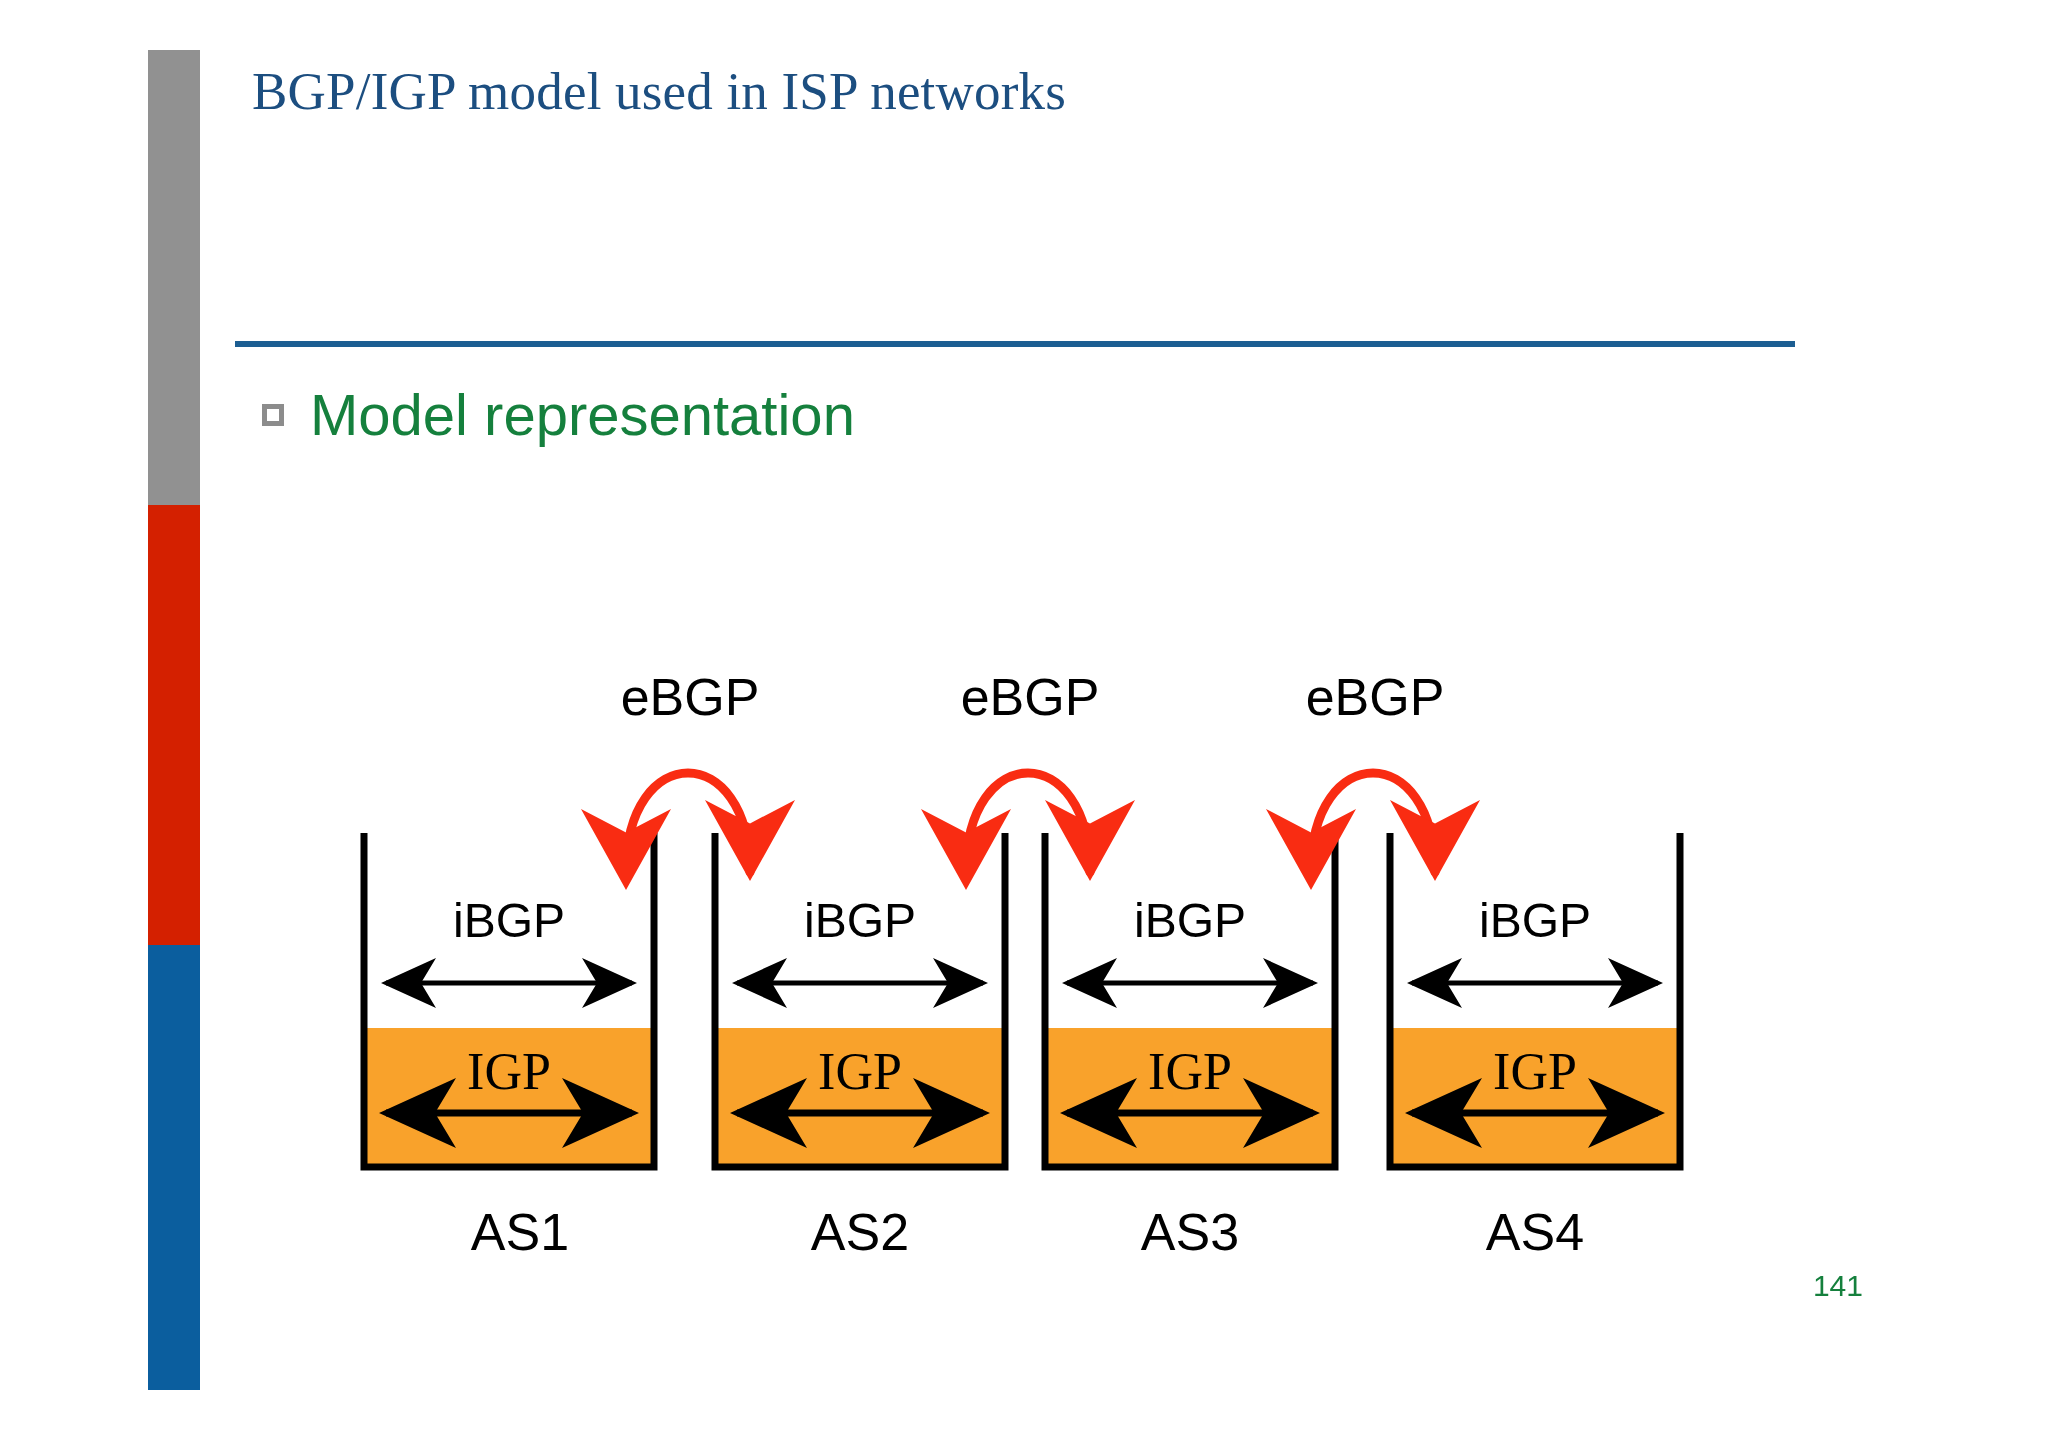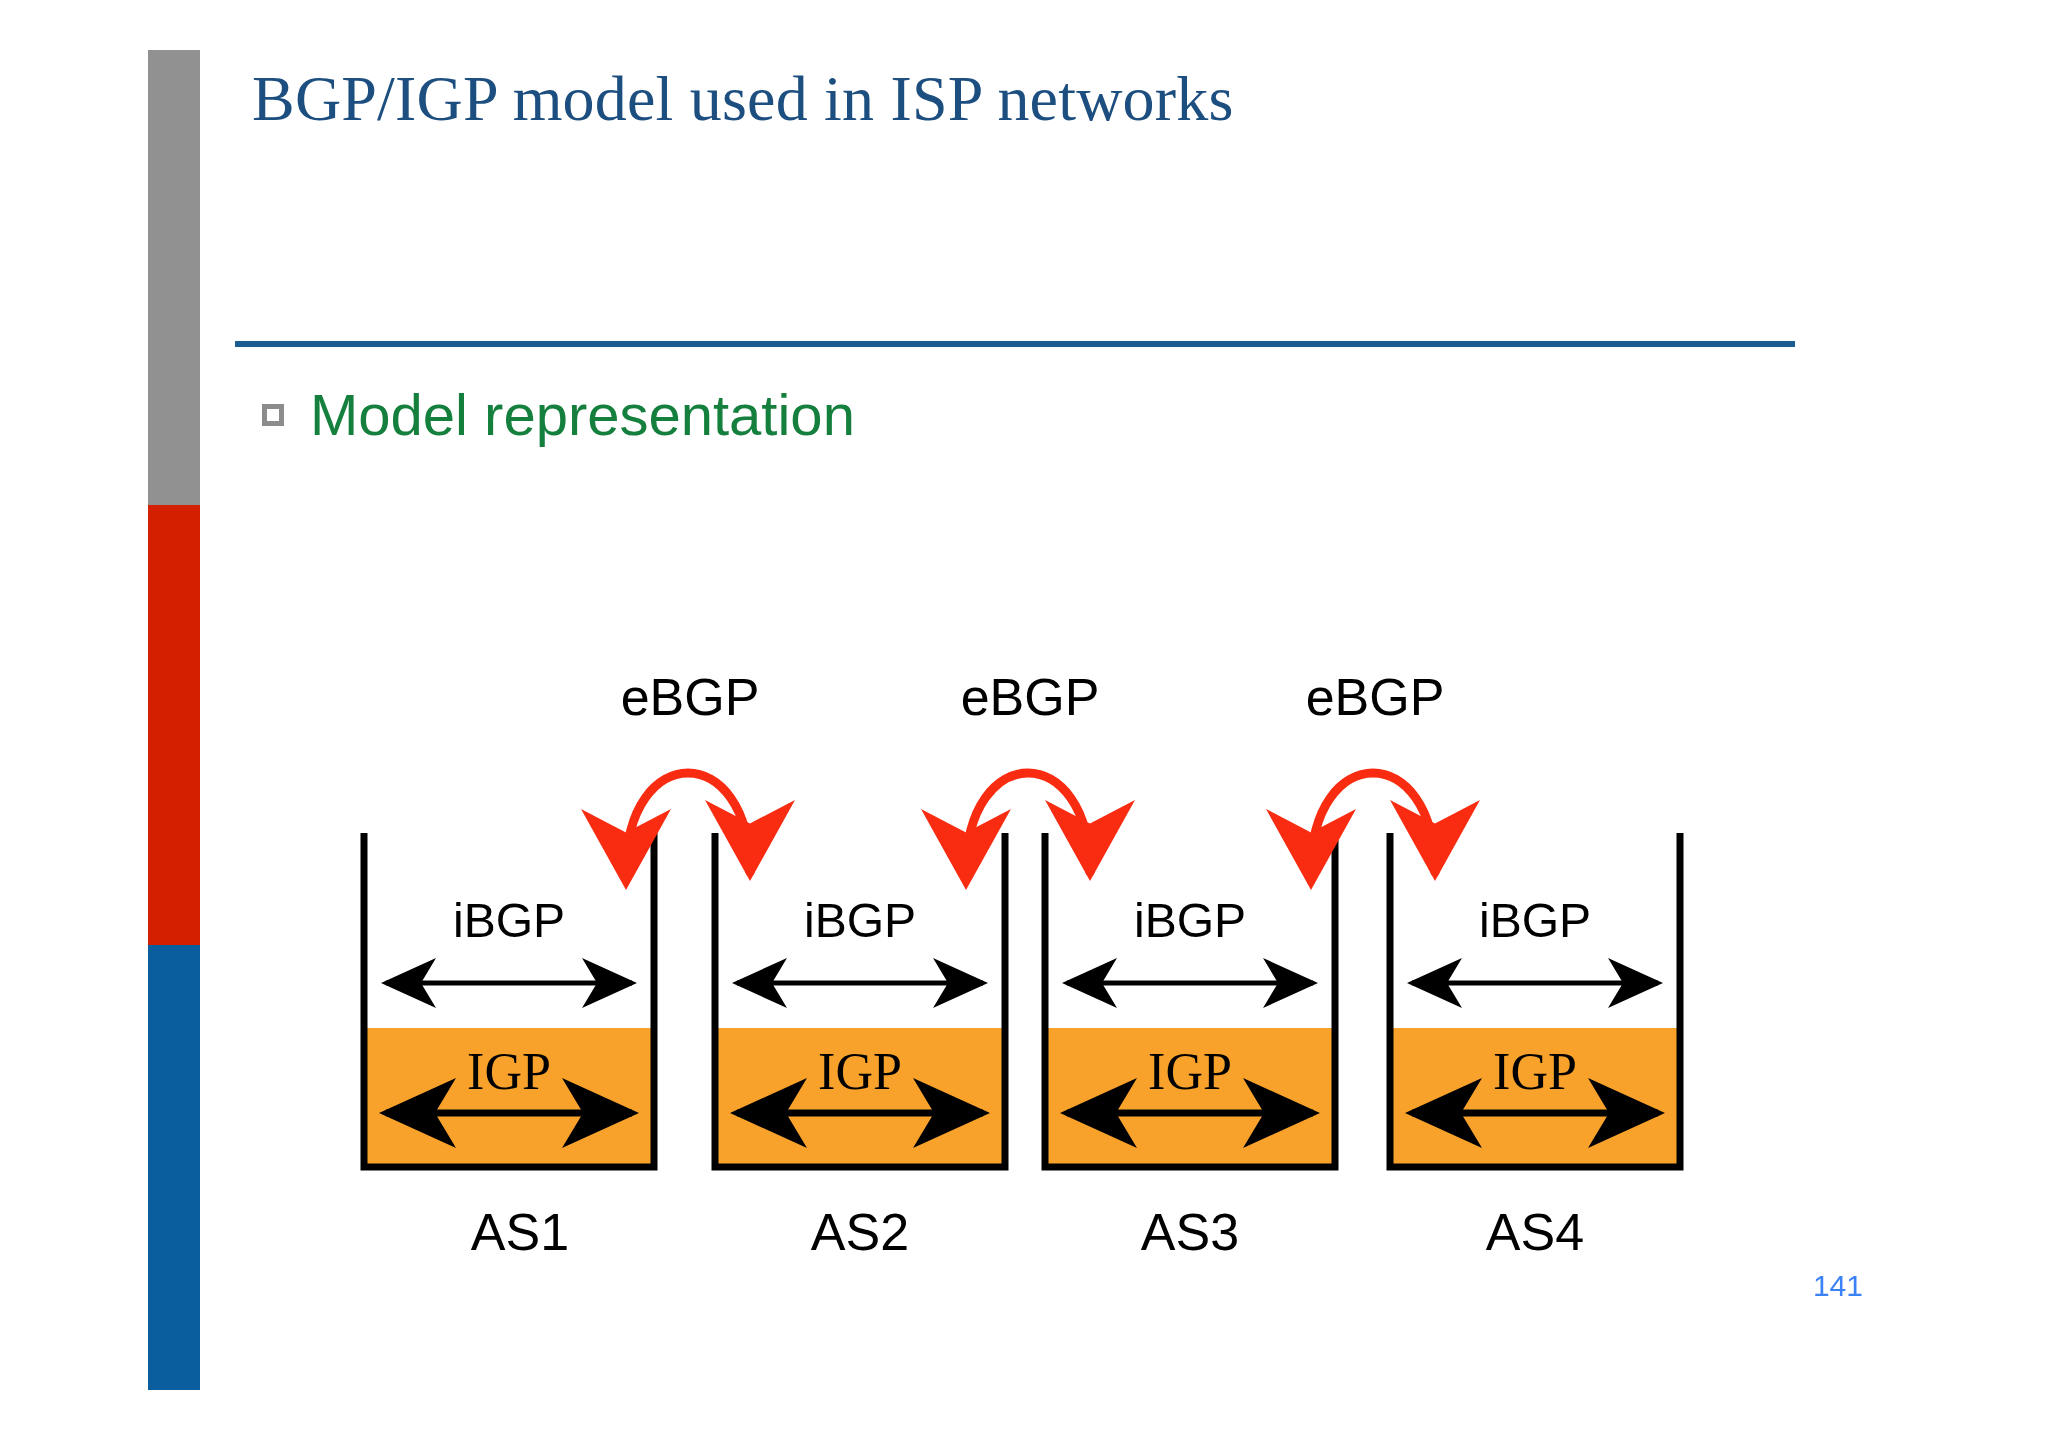--- a/index.html
+++ b/index.html
@@ -22,21 +22,21 @@
   #side-bar .band-gray { height: 455px; background: #919191; }
   #side-bar .band-red  { height: 440px; background: #D42000; }
   #side-bar .band-blue { height: 445px; background: #0B5E9E; }
 
   
   #slide-title {
     position: absolute;
     left: 252px; top: 58px;
     width: 1560px;
     font-family: "Liberation Serif", "DejaVu Serif", serif;
-    font-size: 64px;
+    font-size: 53px;
     line-height: 1.28;
     color: #1C4E80;
     letter-spacing: 0.2px;
     white-space: pre-wrap;
   }
 
   #title-rule {
     position: absolute;
     left: 235px; top: 341px;
     width: 1560px; height: 6px;
@@ -85,21 +85,21 @@
     font-family: "Liberation Serif", "DejaVu Serif", serif;
     font-size: 52px; text-anchor: middle; fill: #000000;
   }
 
   
   #page-number {
     position: absolute;
     right: 185px; top: 1269px;
     font-family: "Liberation Sans", sans-serif;
     font-size: 30px;
-    color: #3b82f6;
+    color: #15803d;
   }
 </style>
 </head>
 <body>
 
 <div id="side-bar">
   <div class="band band-gray"></div>
   <div class="band band-red"></div>
   <div class="band band-blue"></div>
 </div>

